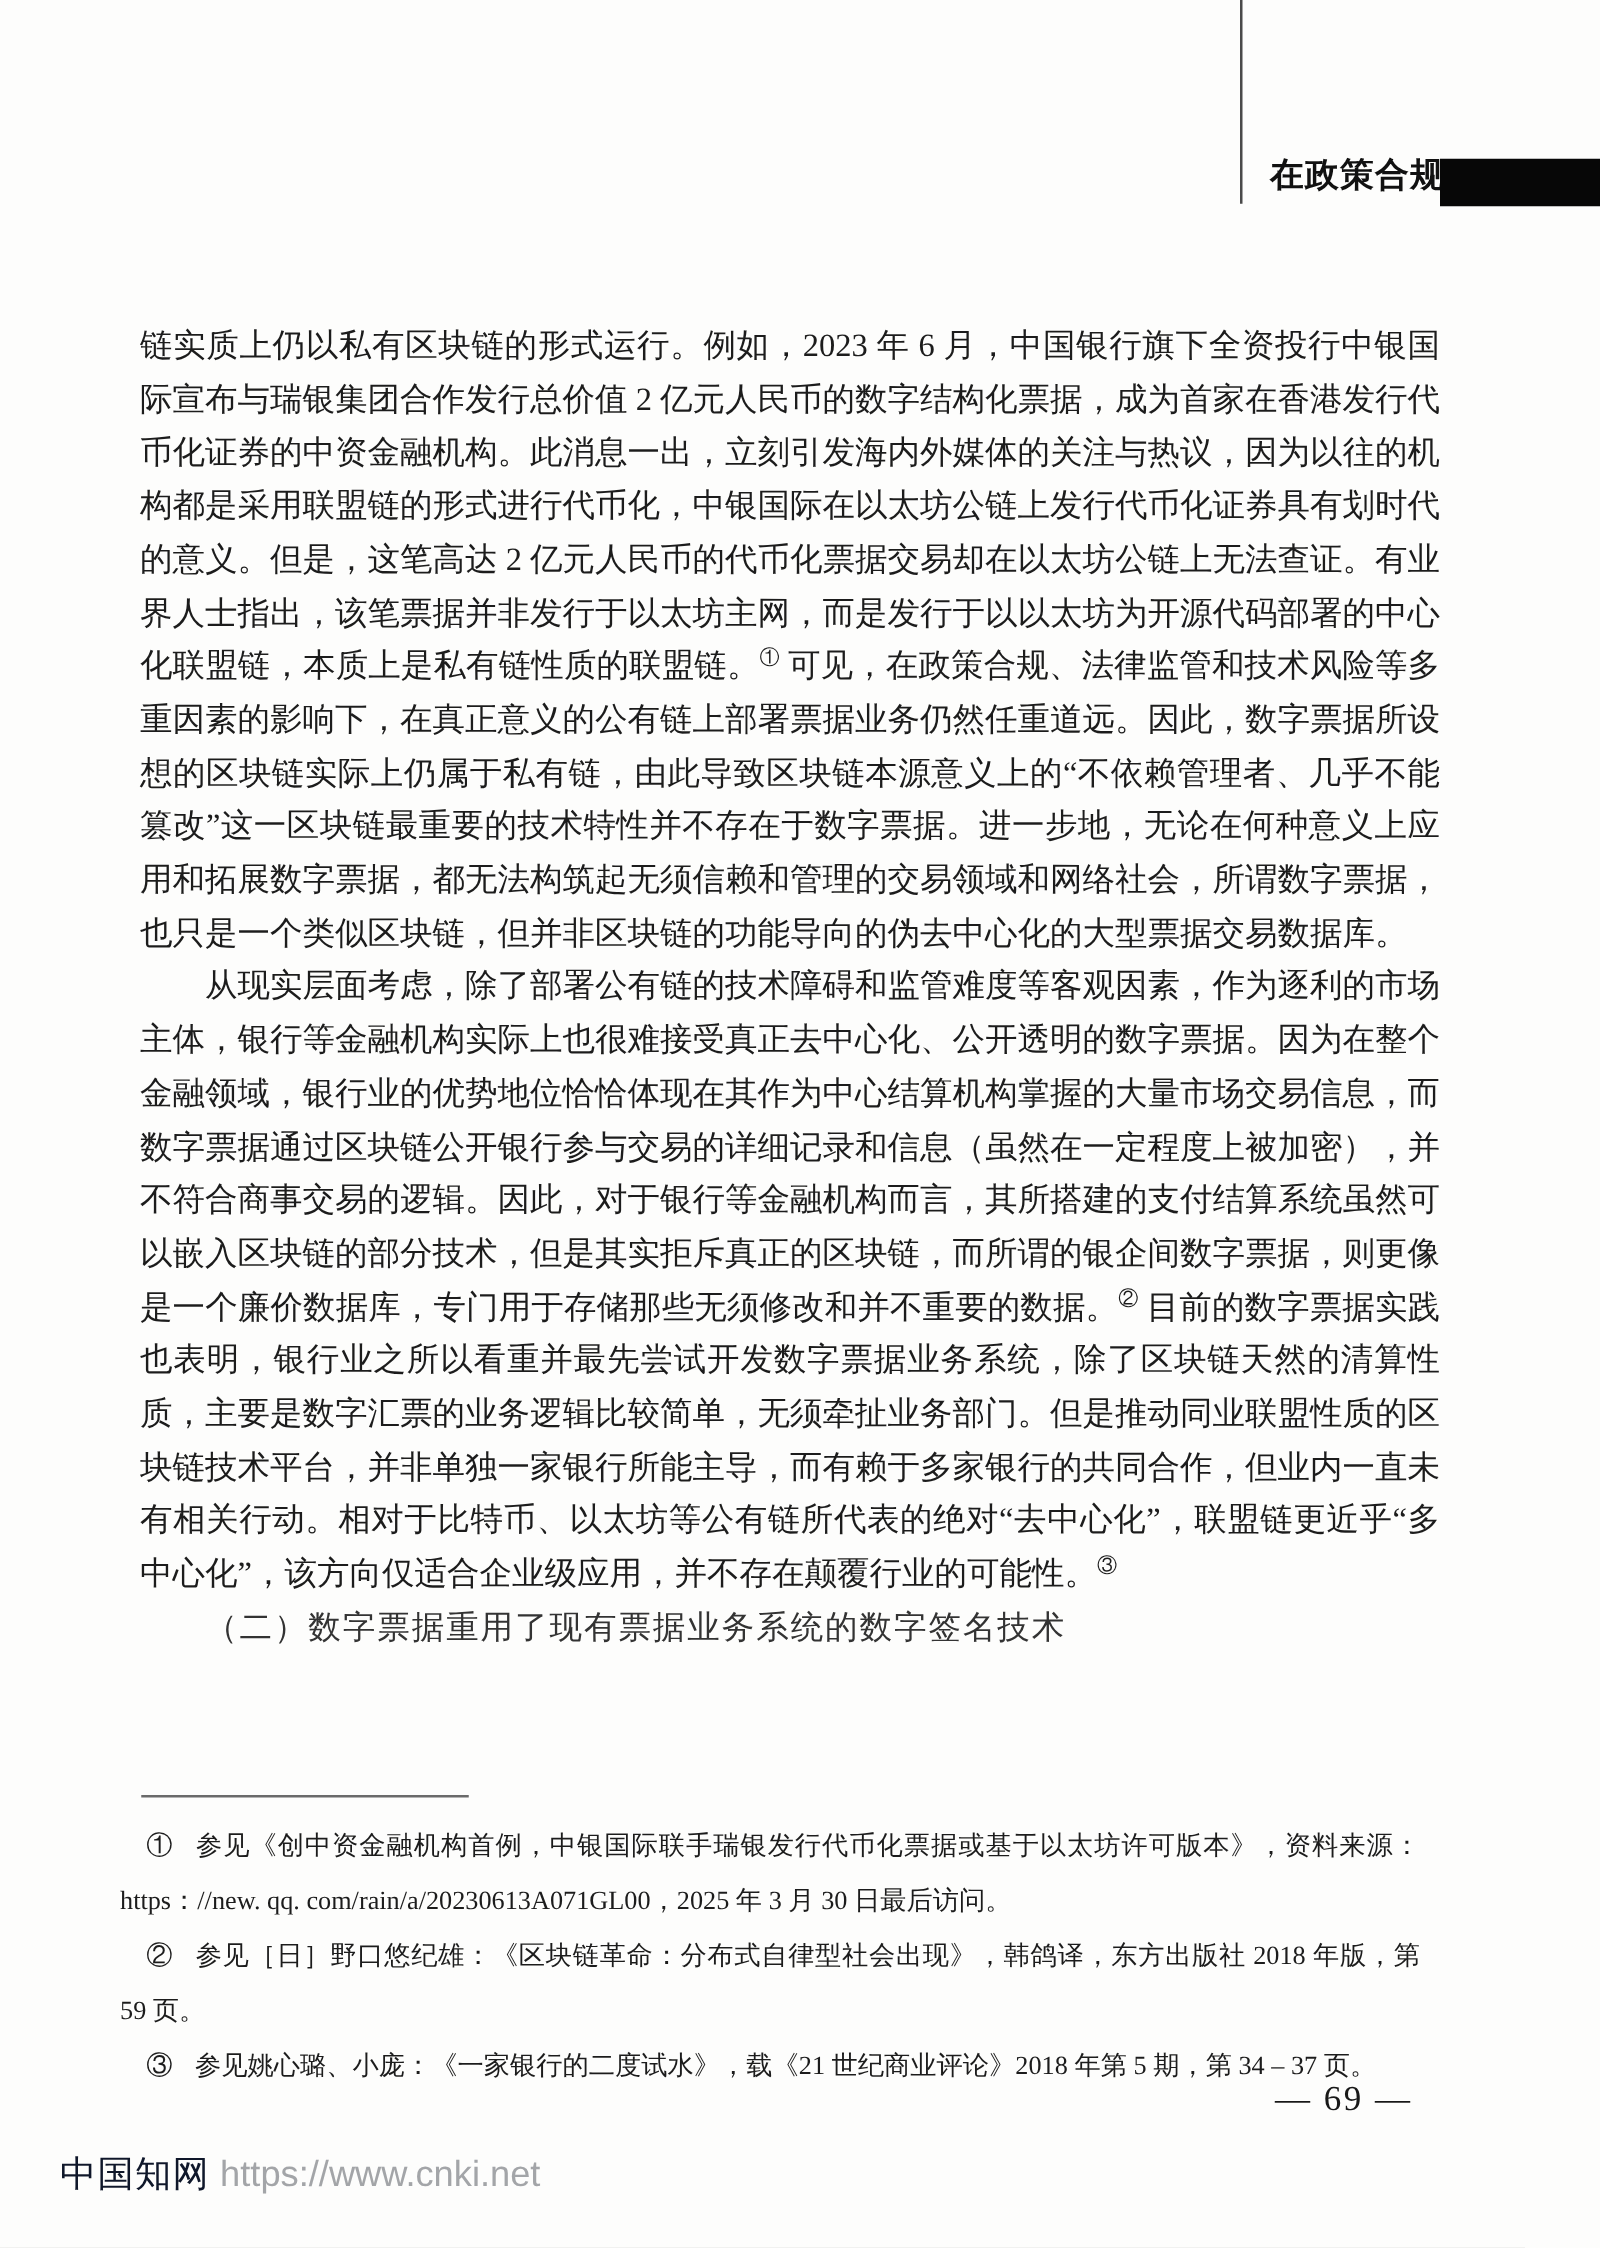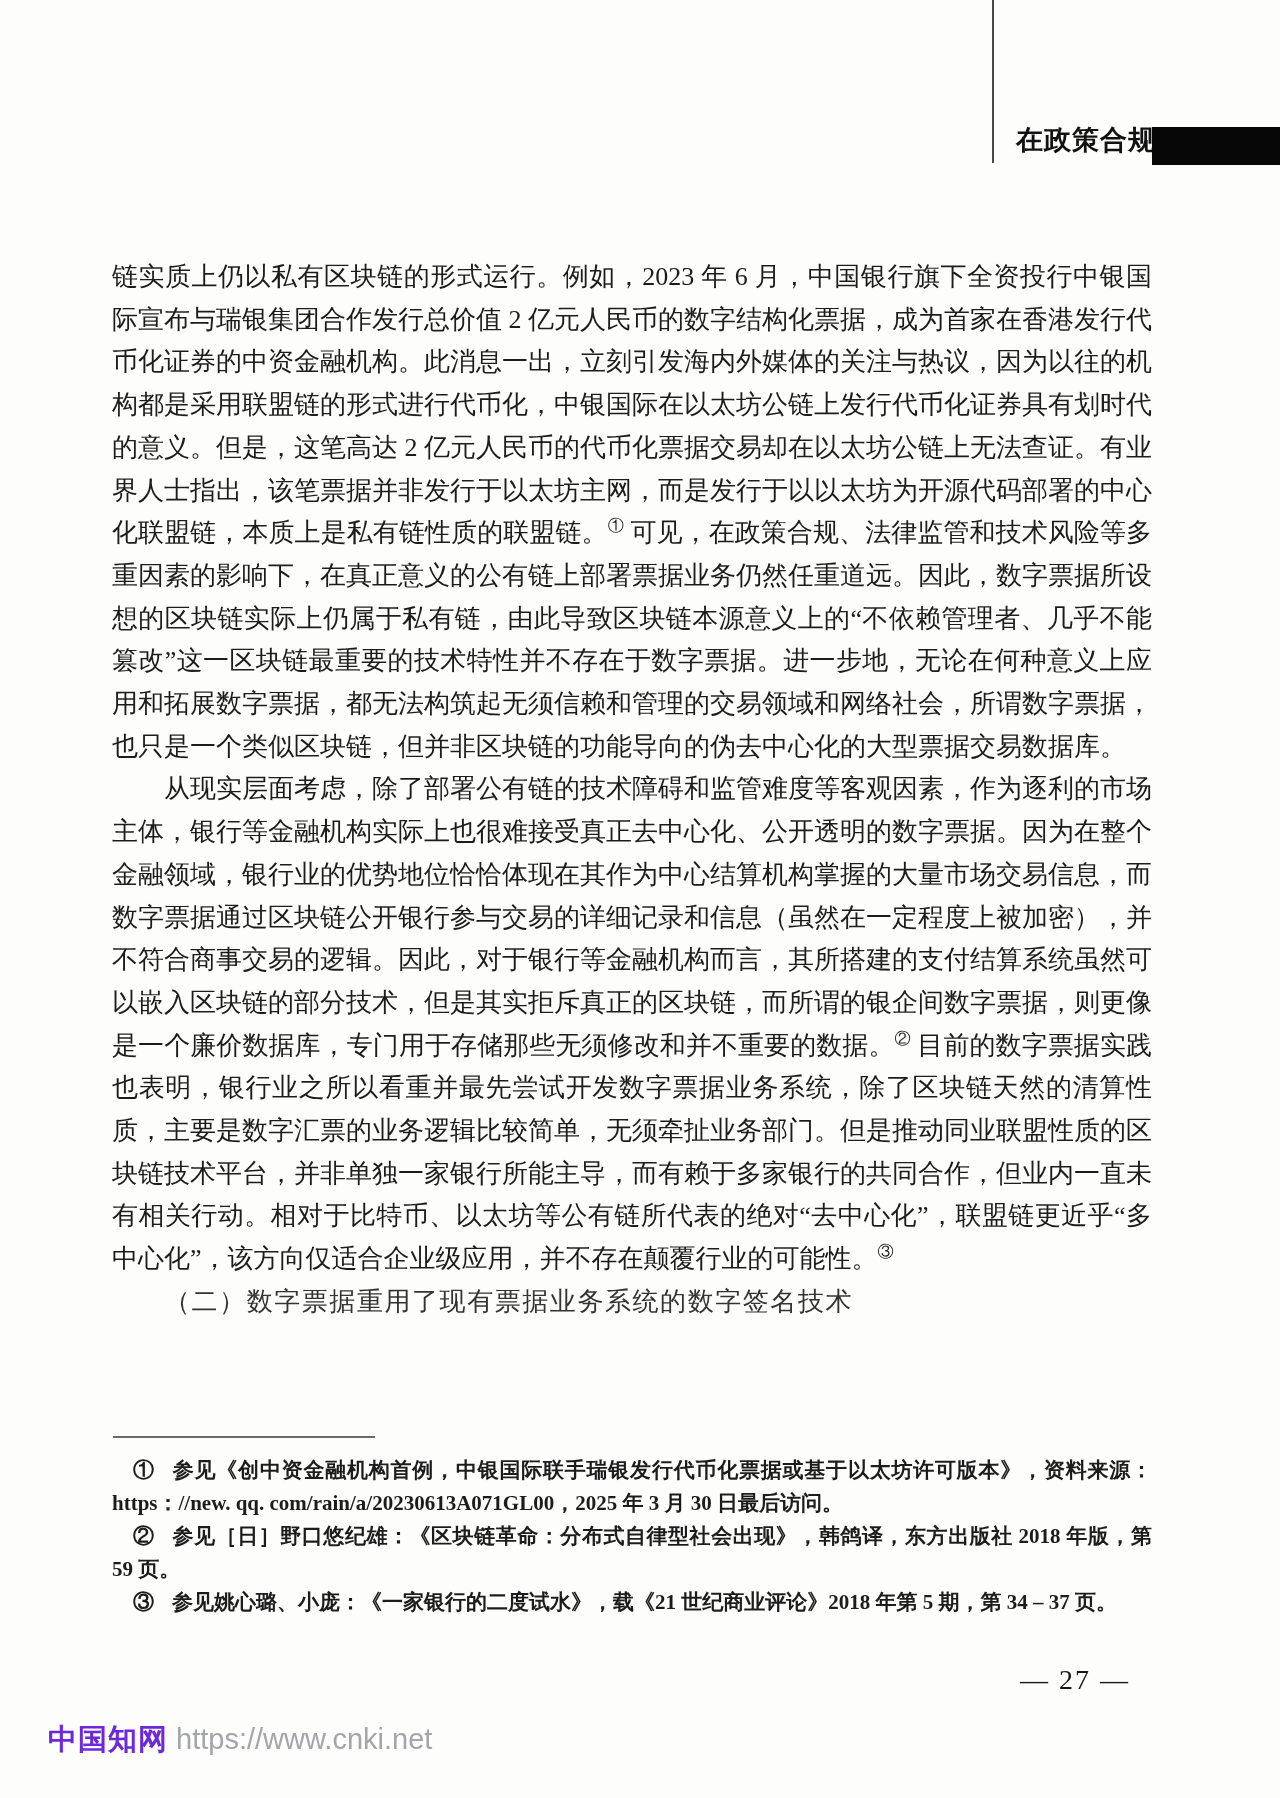--- a/index.html
+++ b/index.html
@@ -60,47 +60,46 @@
   }
   
   .fn-rule {
     position: absolute;
     left: 113px; top: 1436px;
     width: 262px; height: 2px;
     background: #6a6a6a;
   }
   .footnotes {
     position: absolute;
-    left: 112px; top: 1454px;
+    left: 96px; top: 1454px;
     width: 1040px;
     font-size: 21px;
-    line-height: 33px;
+    line-height: 44px;
     text-align: justify;
     overflow-wrap: break-word;
-    font-weight: bold;
   }
   .footnotes p { margin: 0; padding: 0; text-indent: 1em; }
   .fn-marker { margin-right: 18px; }
   
   .page-number {
     position: absolute;
     left: 1020px; top: 1664px;
     font-size: 28px;
     color: #181818;
     letter-spacing: 2px;
     white-space: nowrap;
   }
   .watermark {
     position: absolute;
     left: 48px; top: 1720px;
     font-family: "Liberation Sans", "DejaVu Sans", sans-serif;
     font-size: 29px;
     white-space: nowrap;
   }
-  .wm-name { color: #6d28d9; letter-spacing: 1px; font-weight: bold; }
+  .wm-name { color: #0f172a; letter-spacing: 1px; }
   .wm-url  { color: #a3a5a8; }
 </style>
 </head>
 <body>
 
 <div class="page">
 
   <div class="header-vrule"></div>
   <div class="header-label">在政策合规</div>
   <div class="header-redact"></div>
@@ -117,20 +116,20 @@
       <span class="fn-marker">①</span><span class="fn-text">参见《创中资金融机构首例，中银国际联手瑞银发行代币化票据或基于以太坊许可版本》，资料来源：https：//new. qq. com/rain/a/20230613A071GL00，2025 年 3 月 30 日最后访问。</span>
     </p>
     <p>
       <span class="fn-marker">②</span><span class="fn-text">参见［日］野口悠纪雄：《区块链革命：分布式自律型社会出现》，韩鸽译，东方出版社 2018 年版，第 59 页。</span>
     </p>
     <p>
       <span class="fn-marker">③</span><span class="fn-text">参见姚心璐、小庞：《一家银行的二度试水》，载《21 世纪商业评论》2018 年第 5 期，第 34 – 37 页。</span>
     </p>
   </div>
 
-  <div class="page-number">— 27 —</div>
+  <div class="page-number">— 69 —</div>
 
   <div class="watermark">
     <span class="wm-name">中国知网</span>
     <span class="wm-url">https://www.cnki.net</span>
   </div>
 
 </div>
 
 </body></html>

